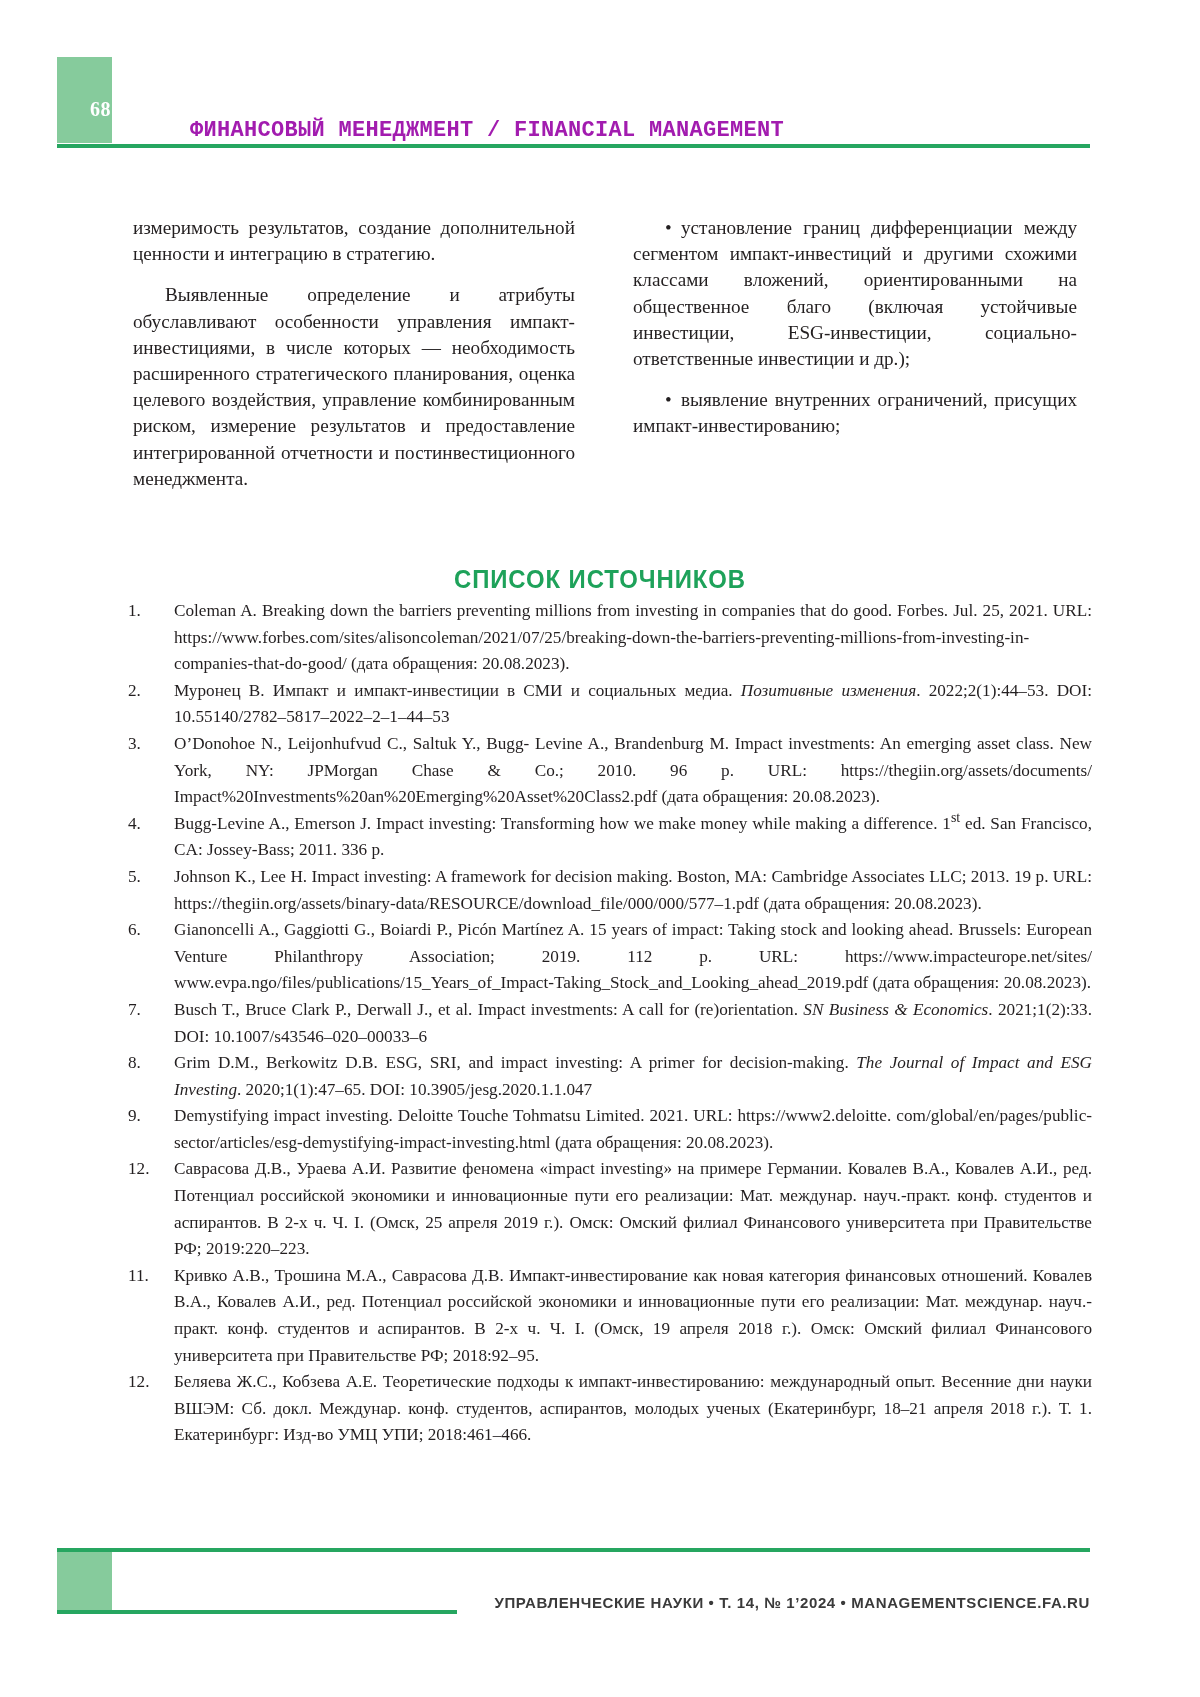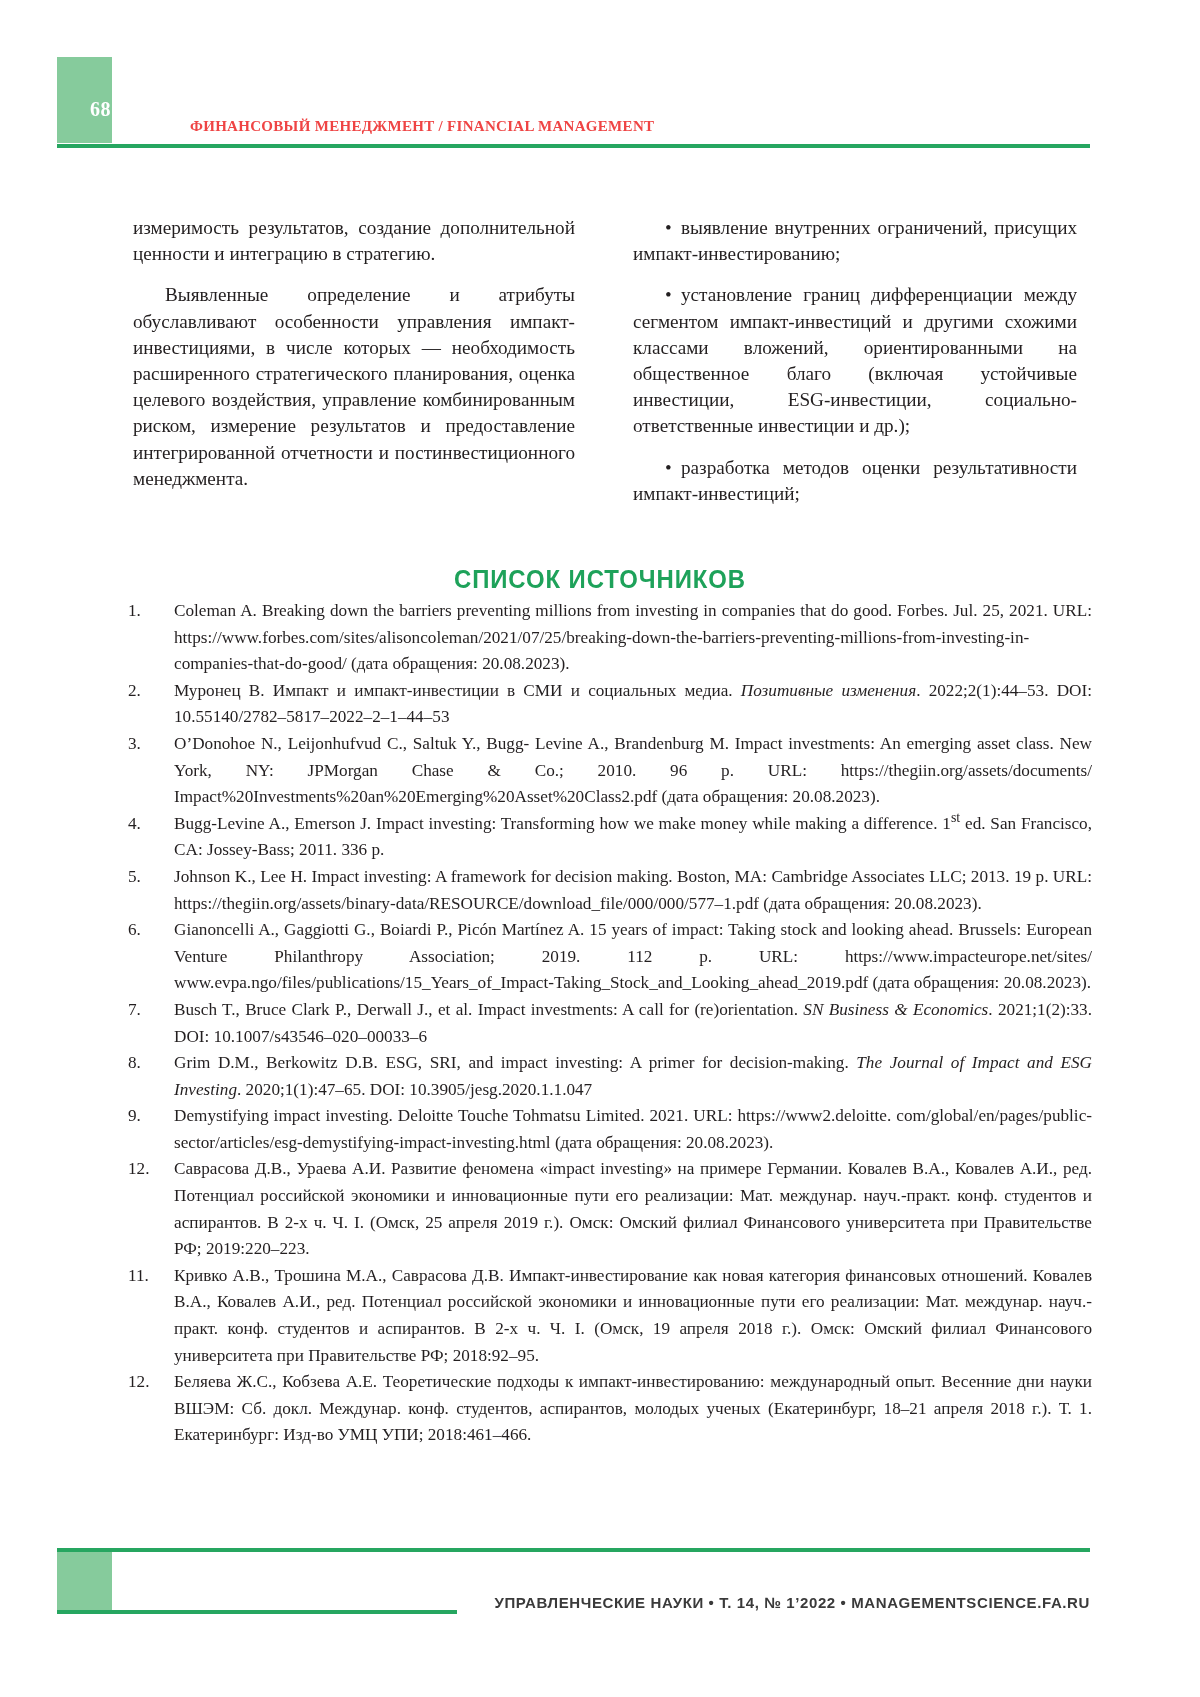--- a/index.html
+++ b/index.html
@@ -1,21 +1,21 @@
 <!DOCTYPE html>
 <html><head>
   <meta charset="utf-8">
   <style>
     html, body { margin: 0; padding: 0; background: #ffffff; }
     body { width: 1200px; height: 1697px; position: relative; overflow: hidden; font-family: "Liberation Serif", "DejaVu Serif", serif; color: #231f20; }
 
     .hdr-block { position: absolute; left: 57px; top: 57px; width: 55px; height: 86px; background: #86cb9c; }
     .page-num { position: absolute; left: 113px; top: 98px; width: 0; text-align: right; }
     .page-num span { position: absolute; right: 2px; top: 0; font-family: Liberation Serif, serif; font-weight: bold; font-size: 20px; color: #ffffff; letter-spacing: 0.5px; }
-    .hdr-title { position: absolute; left: 190px; top: 118px; font-family: Liberation Serif, serif; font-weight: bold; font-size: 15px; color: #ef4444; letter-spacing: 0.3px; }
+    .hdr-title { position: absolute; left: 190px; top: 118px; font-family: Liberation Mono, monospace; font-weight: bold; font-size: 22px; color: #a21caf; letter-spacing: 0.3px; }
     .hdr-line { position: absolute; left: 57px; top: 144px; width: 1033px; height: 4px; background: #26a660; }
 
     .col { position: absolute; top: 200px; font-size: 19.2px; line-height: 26.2px; text-align: justify; }
     .col-left { left: 118px; width: 472px; }
     .col-right { left: 618px; width: 474px; }
     .col p { margin: 15px; }
     .col p.indent { text-indent: 32px; }
     .col p.bullet { text-indent: 32px; }
     .bullet-mark { display: inline-block; width: 16px; text-indent: 0; }
 
@@ -42,23 +42,22 @@
 </div>
 <div class="hdr-title">ФИНАНСОВЫЙ МЕНЕДЖМЕНТ / FINANCIAL MANAGEMENT</div>
 <div class="hdr-line"></div>
 
 <div class="col col-left">
   <p>измеримость результатов, создание дополнительной ценности и интеграцию в стратегию.</p>
   <p class="indent">Выявленные определение и атрибуты обуславливают особенности управления импакт-инвестициями, в числе которых — необходимость расширенного стратегического планирования, оценка целевого воздействия, управление комбинированным риском, измерение результатов и предоставление интегрированной отчетности и постинвестиционного менеджмента.</p>
 </div>
 
 <div class="col col-right">
+  <p class="bullet"><span class="bullet-mark">•</span><span>установление границ дифференциации между сегментом импакт-инвестиций и другими схожими классами вложений, ориентированными на общественное благо (включая устойчивые инвестиции, ESG-инвестиции, социально-ответственные инвестиции и др.);</span></p>
   <p class="bullet"><span class="bullet-mark">•</span><span>выявление внутренних ограничений, присущих импакт-инвестированию;</span></p>
-  <p class="bullet"><span class="bullet-mark">•</span><span>установление границ дифференциации между сегментом импакт-инвестиций и другими схожими классами вложений, ориентированными на общественное благо (включая устойчивые инвестиции, ESG-инвестиции, социально-ответственные инвестиции и др.);</span></p>
-  <p class="bullet"><span class="bullet-mark">•</span><span>разработка методов оценки результативности импакт-инвестиций;</span></p>
 </div>
 
 <div class="refs-title">СПИСОК ИСТОЧНИКОВ</div>
 
 <div class="refs">
   <div class="ref">
     <span class="ref-num">1.</span>
     <span class="ref-text"><span>Coleman A. Breaking down the barriers preventing millions from investing in companies that do good. Forbes. Jul. 25, 2021. URL: https://www.forbes.com/sites/alisoncoleman/2021/07/25/breaking-down-the-barriers-preventing-millions-from-investing-in-companies-that-do-good/ (дата обращения: 20.08.2023).</span><i></i><span></span></span>
   </div>
   <div class="ref">
@@ -103,13 +102,13 @@
   </div>
   <div class="ref">
     <span class="ref-num">12.</span>
     <span class="ref-text"><span>Беляева Ж.С., Кобзева А.Е. Теоретические подходы к импакт-инвестированию: международный опыт. Весенние дни науки ВШЭМ: Сб. докл. Междунар. конф. студентов, аспирантов, молодых ученых (Екатеринбург, 18–21 апреля 2018 г.). Т. 1. Екатеринбург: Изд-во УМЦ УПИ; 2018:461–466.</span><i></i><span></span></span>
   </div>
 </div>
 
 <div class="ftr-line-top"></div>
 <div class="ftr-block"></div>
 <div class="ftr-line-bot"></div>
-<div class="ftr-text">УПРАВЛЕНЧЕСКИЕ НАУКИ • Т. 14, № 1’2022 • MANAGEMENTSCIENCE.FA.RU</div>
+<div class="ftr-text">УПРАВЛЕНЧЕСКИЕ НАУКИ • Т. 14, № 1’2024 • MANAGEMENTSCIENCE.FA.RU</div>
 
 </body></html>

